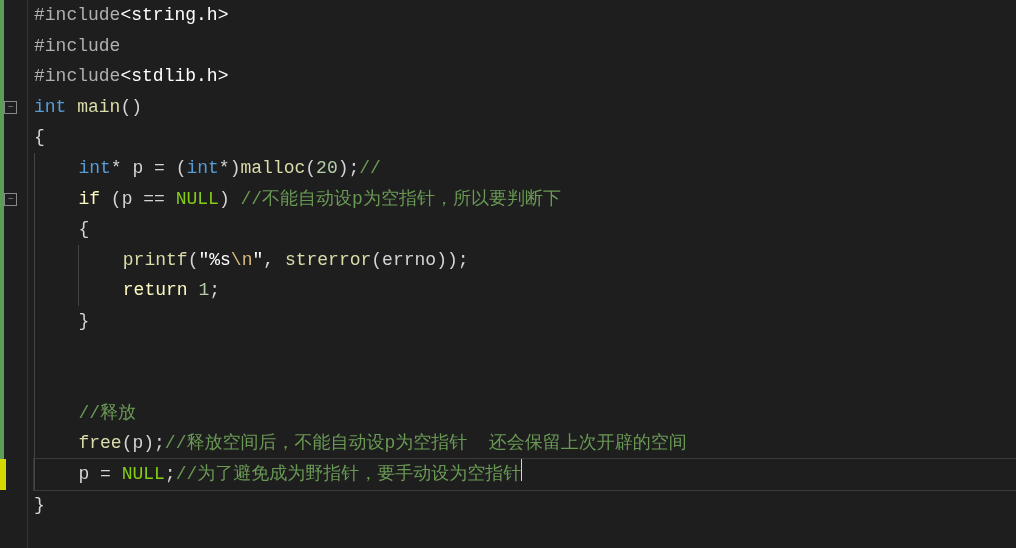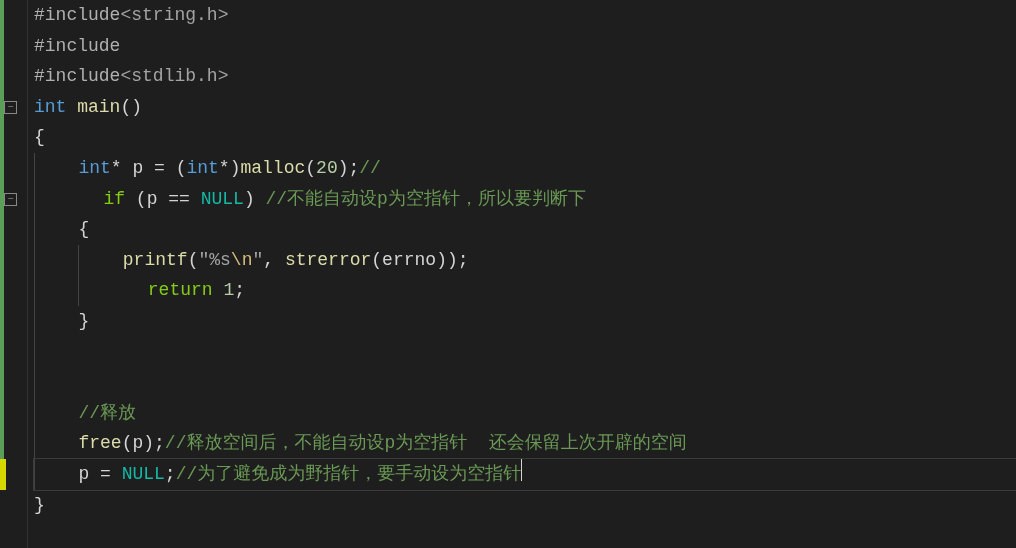--- a/index.html
+++ b/index.html
@@ -68,27 +68,27 @@
     background: #d7d700;
   }
   .hl-green {
     position: absolute;
     left: -28px;
     width: 4px;
     background: #5a9e5a;
   }
   .kw-preproc { color: #b0b0b0; }
   .kw-blue { color: #569cd6; }
-  .kw-flow { color: #84cc16; margin-left: 25px; }
+  .kw-flow { color: #fef9c3; }
   .ident { color: #d4d4d4; }
   .func { color: #dcdcaa; }
-  .str { color: #a3a3a3; }
+  .str { color: #ffffff; }
   .esc { color: #d7ba7d; }
   .num { color: #b5cea8; }
-  .macro { color: #14b8a6; }
+  .macro { color: #84cc16; }
   .comment { color: #6a9955; }
   .paren { color: #d4d4d4; }
   .op { color: #d4d4d4; }
   .caret {
     display: inline-block;
     width: 1px;
     height: 22px;
     background: #d4d4d4;
     vertical-align: middle;
   }

